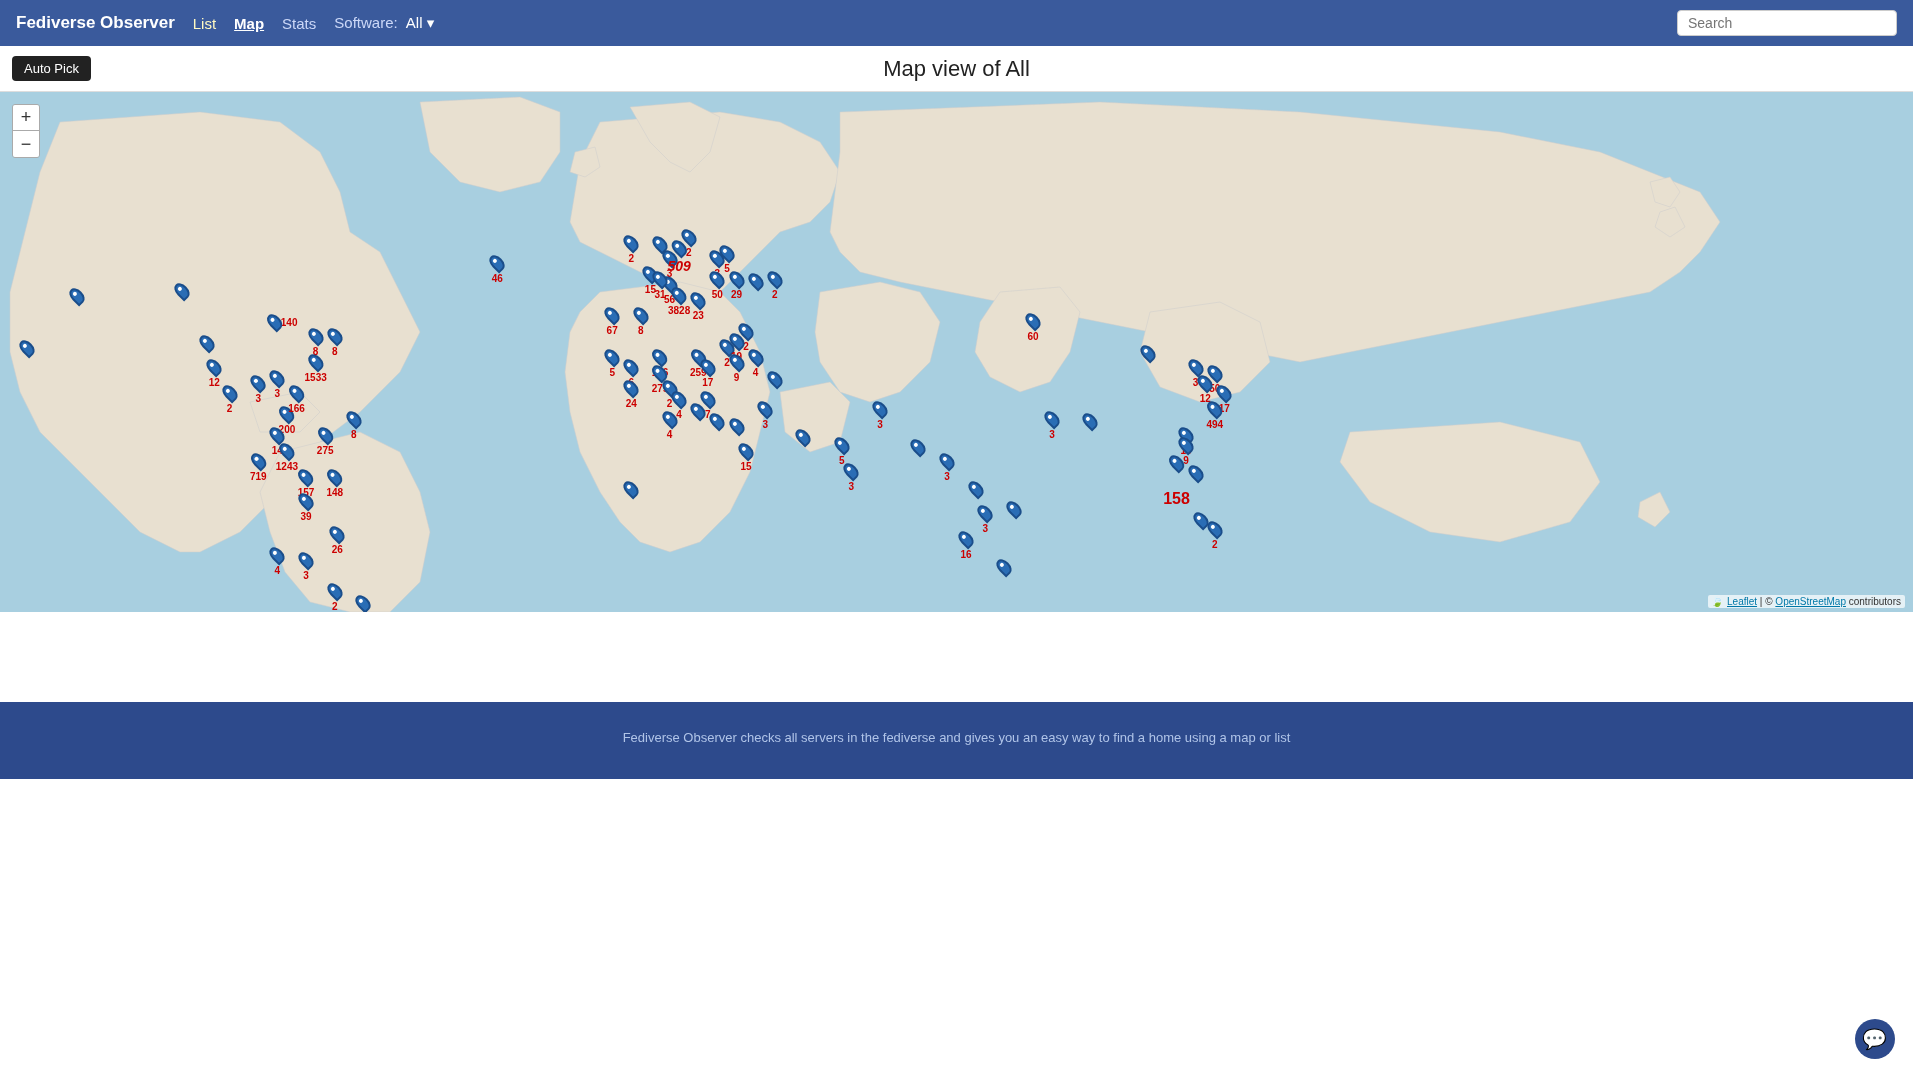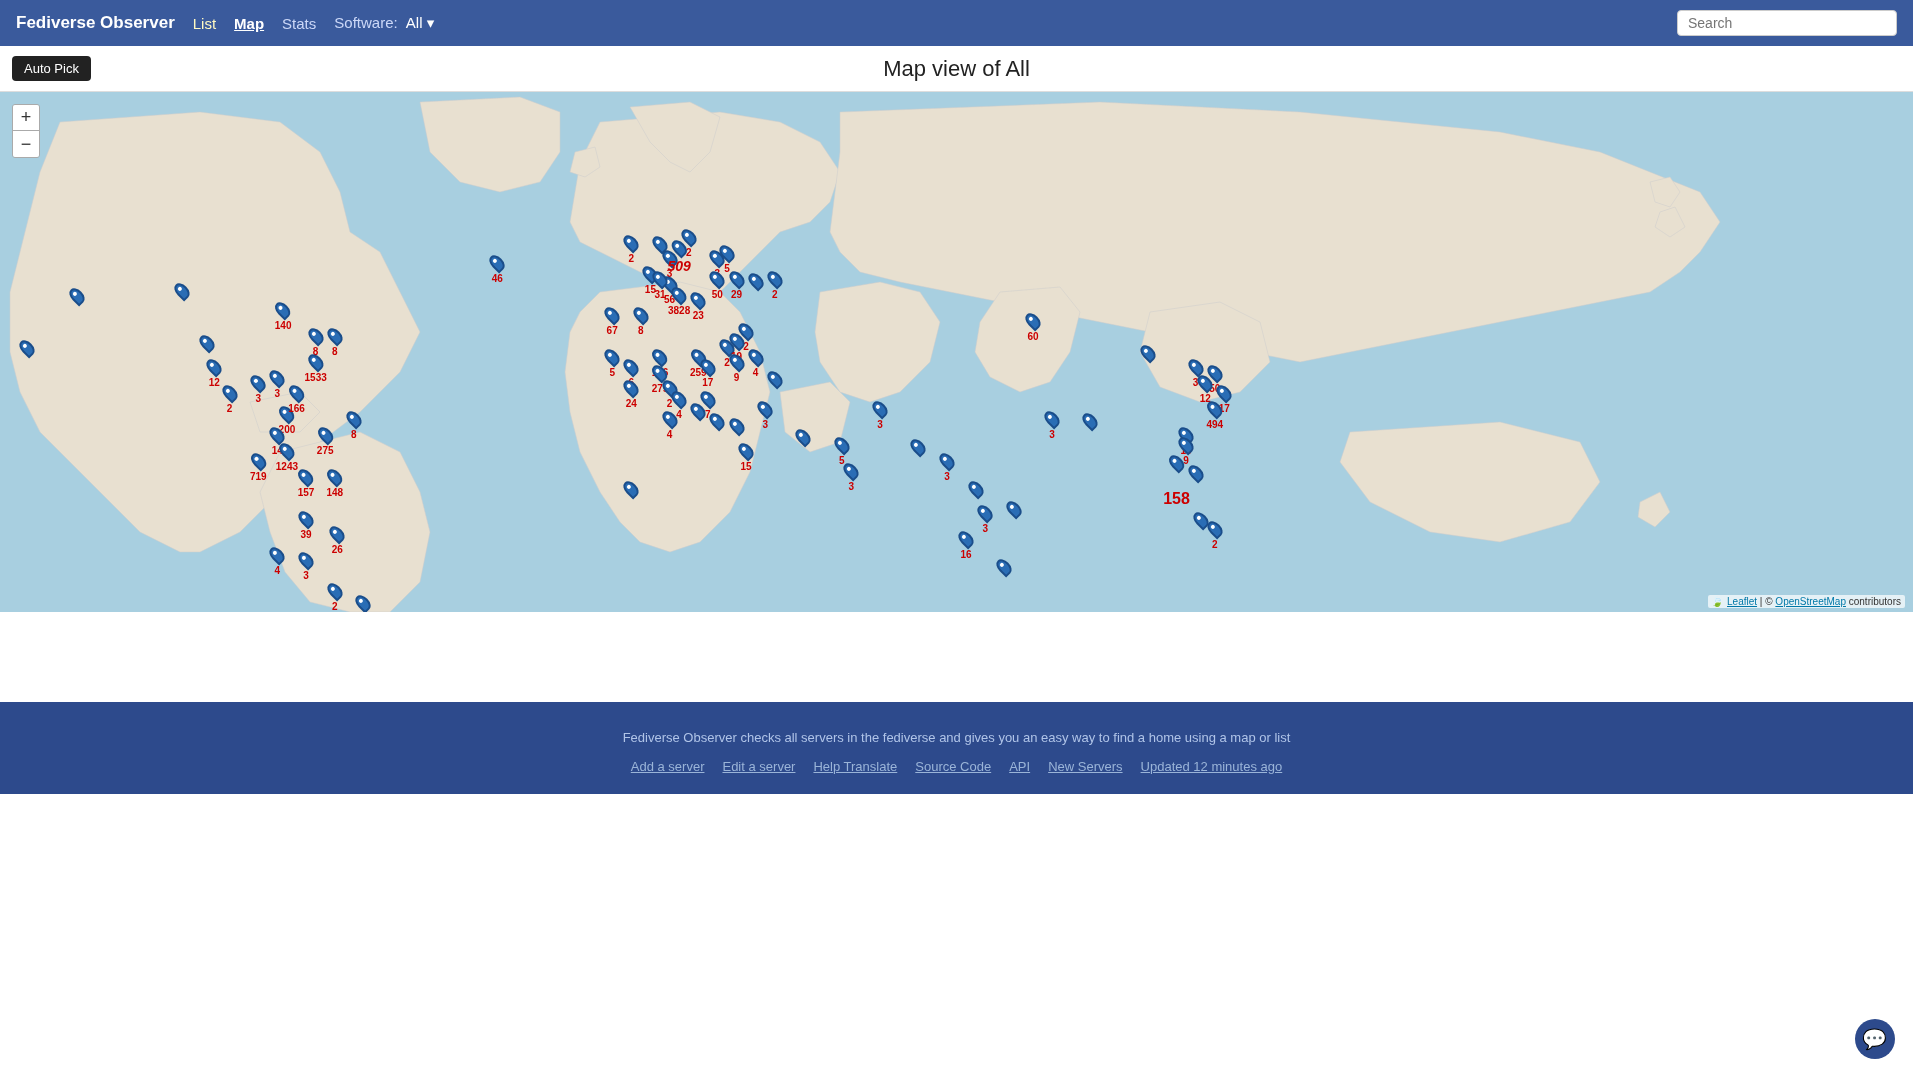--- a/index.html
+++ b/index.html
@@ -121,21 +121,21 @@
           <div style="width: 4px; height: 4px; background: rgb(255, 255, 255); border-radius: 50%; position: absolute; top: 2px; left: 2px;"></div>
         </div>
         <div style="font-size: 10px; color: rgb(204, 0, 0); font-weight: bold; margin-top: 1px; white-space: nowrap;">3</div>
       </div>
       <div style="position: absolute; left: 277.385px; top: 306.8px; transform: translate(-50%, -100%); display: flex; flex-direction: column; align-items: center; cursor: pointer; pointer-events: all;">
         <div style="width: 12px; height: 18px; background: rgb(42, 109, 181); border-radius: 50% 50% 50% 0px; transform: rotate(-45deg); border: 2px solid rgb(26, 77, 138); position: relative;">
           <div style="width: 4px; height: 4px; background: rgb(255, 255, 255); border-radius: 50%; position: absolute; top: 2px; left: 2px;"></div>
         </div>
         <div style="font-size: 10px; color: rgb(204, 0, 0); font-weight: bold; margin-top: 1px; white-space: nowrap;">3</div>
       </div>
-      <div style="position: absolute; left: 283.124px; top: 239.2px; transform: translate(-50%, -100%); display: flex; flex-direction: column; align-items: center; cursor: pointer; pointer-events: all;">
+      <div style="position: absolute; left: 283.124px; top: 239.2px; transform: translate(-50%, -100%); display: flex; flex-direction: row; align-items: center; cursor: pointer; pointer-events: all;">
         <div style="width: 12px; height: 18px; background: rgb(42, 109, 181); border-radius: 50% 50% 50% 0px; transform: rotate(-45deg); border: 2px solid rgb(26, 77, 138); position: relative;">
           <div style="width: 4px; height: 4px; background: rgb(255, 255, 255); border-radius: 50%; position: absolute; top: 2px; left: 2px;"></div>
         </div>
         <div style="font-size: 10px; color: rgb(204, 0, 0); font-weight: bold; margin-top: 1px; white-space: nowrap;">140</div>
       </div>
       <div style="position: absolute; left: 315.645px; top: 265.2px; transform: translate(-50%, -100%); display: flex; flex-direction: column; align-items: center; cursor: pointer; pointer-events: all;">
         <div style="width: 12px; height: 18px; background: rgb(42, 109, 181); border-radius: 50% 50% 50% 0px; transform: rotate(-45deg); border: 2px solid rgb(26, 77, 138); position: relative;">
           <div style="width: 4px; height: 4px; background: rgb(255, 255, 255); border-radius: 50%; position: absolute; top: 2px; left: 2px;"></div>
         </div>
         <div style="font-size: 10px; color: rgb(204, 0, 0); font-weight: bold; margin-top: 1px; white-space: nowrap;">8</div>
@@ -205,21 +205,21 @@
           <div style="width: 4px; height: 4px; background: rgb(255, 255, 255); border-radius: 50%; position: absolute; top: 2px; left: 2px;"></div>
         </div>
         <div style="font-size: 10px; color: rgb(204, 0, 0); font-weight: bold; margin-top: 1px; white-space: nowrap;">157</div>
       </div>
       <div style="position: absolute; left: 334.775px; top: 405.6px; transform: translate(-50%, -100%); display: flex; flex-direction: column; align-items: center; cursor: pointer; pointer-events: all;">
         <div style="width: 12px; height: 18px; background: rgb(42, 109, 181); border-radius: 50% 50% 50% 0px; transform: rotate(-45deg); border: 2px solid rgb(26, 77, 138); position: relative;">
           <div style="width: 4px; height: 4px; background: rgb(255, 255, 255); border-radius: 50%; position: absolute; top: 2px; left: 2px;"></div>
         </div>
         <div style="font-size: 10px; color: rgb(204, 0, 0); font-weight: bold; margin-top: 1px; white-space: nowrap;">148</div>
       </div>
-      <div style="position: absolute; left: 306.08px; top: 448px; transform: translate(-50%, -100%); display: flex; flex-direction: column; align-items: center; cursor: pointer; pointer-events: all;">
+      <div style="position: absolute; left: 306.08px; top: 430px; transform: translate(-50%, -100%); display: flex; flex-direction: column; align-items: center; cursor: pointer; pointer-events: all;">
         <div style="width: 12px; height: 18px; background: rgb(42, 109, 181); border-radius: 50% 50% 50% 0px; transform: rotate(-45deg); border: 2px solid rgb(26, 77, 138); position: relative;">
           <div style="width: 4px; height: 4px; background: rgb(255, 255, 255); border-radius: 50%; position: absolute; top: 2px; left: 2px;"></div>
         </div>
         <div style="font-size: 10px; color: rgb(204, 0, 0); font-weight: bold; margin-top: 1px; white-space: nowrap;">39</div>
       </div>
       <div style="position: absolute; left: 321.384px; top: 462.8px; transform: translate(-50%, -100%); display: flex; flex-direction: column; align-items: center; cursor: pointer; pointer-events: all; margin-left: 16px;">
         <div style="width: 12px; height: 18px; background: rgb(42, 109, 181); border-radius: 50% 50% 50% 0px; transform: rotate(-45deg); border: 2px solid rgb(26, 77, 138); position: relative;">
           <div style="width: 4px; height: 4px; background: rgb(255, 255, 255); border-radius: 50%; position: absolute; top: 2px; left: 2px;"></div>
         </div>
         <div style="font-size: 10px; color: rgb(204, 0, 0); font-weight: bold; margin-top: 1px; white-space: nowrap;">26</div>
@@ -644,26 +644,17 @@
   <div style="position:absolute;bottom:4px;right:8px;font-size:10px;color:#333;background:rgba(255,255,255,0.7);padding:1px 4px;border-radius:2px;">
     🍃 <a href="#" style="color:#0078a8;">Leaflet</a>
     | © <a href="#" style="color:#0078a8;">OpenStreetMap</a> contributors
   </div>
 </div>
 
 <div style="height:90px;background:#fff;"></div>
 
 <footer>
   <div style="font-size:13px;color:#b0c4e8;margin-bottom:14px;">Fediverse Observer checks all servers in the fediverse and gives you an easy way to find a home using a map or list</div>
-  <div style="display:flex;justify-content:center;gap:18px;flex-wrap:wrap;" id="footer-links-container">
-  <a href="#" style="color: rgb(154, 180, 216); text-decoration: underline; font-size: 13px; cursor: pointer;">Add a server</a>
-      <a href="#" style="color: rgb(154, 180, 216); text-decoration: underline; font-size: 13px; cursor: pointer;">Edit a server</a>
-      <a href="#" style="color: rgb(154, 180, 216); text-decoration: underline; font-size: 13px; cursor: pointer;">Help Translate</a>
-      <a href="#" style="color: rgb(154, 180, 216); text-decoration: underline; font-size: 13px; cursor: pointer;">Source Code</a>
-      <a href="#" style="color: rgb(154, 180, 216); text-decoration: underline; font-size: 13px; cursor: pointer;">API</a>
-      <a href="#" style="color: rgb(154, 180, 216); text-decoration: underline; font-size: 13px; cursor: pointer;">New Servers</a>
-      <a href="#" style="color: rgb(154, 180, 216); text-decoration: underline; font-size: 13px; cursor: pointer;">Updated 12 minutes ago</a>
-    </div>
 </footer>
 
 <div style="position:fixed;bottom:18px;right:18px;width:40px;height:40px;background:#2d4a8c;border-radius:50%;display:flex;align-items:center;justify-content:center;cursor:pointer;color:#fff;font-size:20px;">
   <span>💬</span>
 </div>
 
 </body></html>

